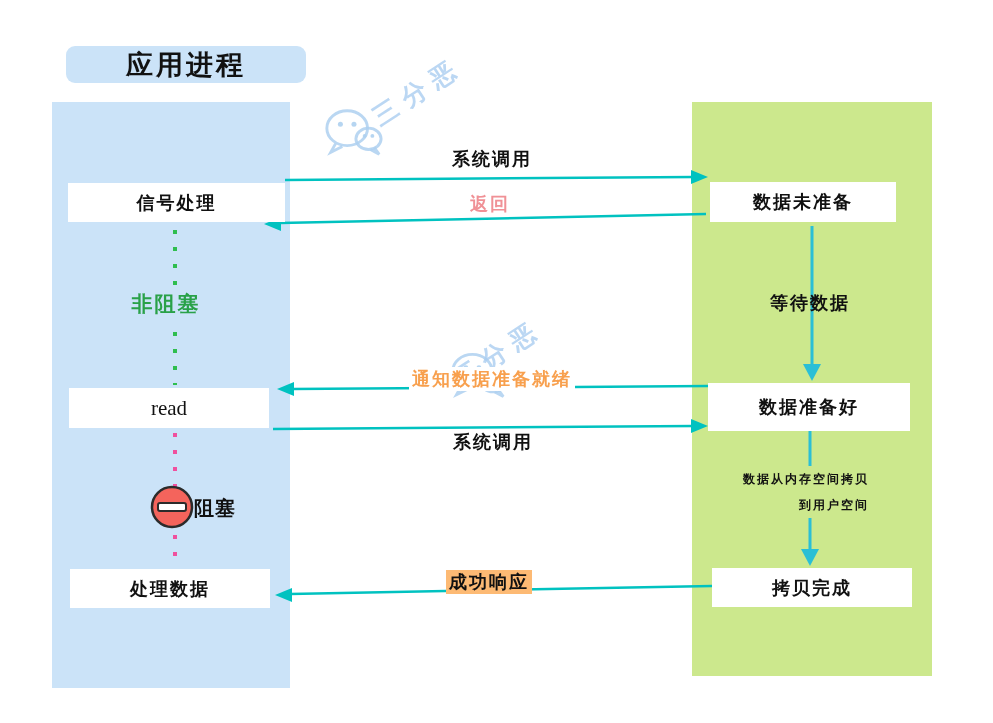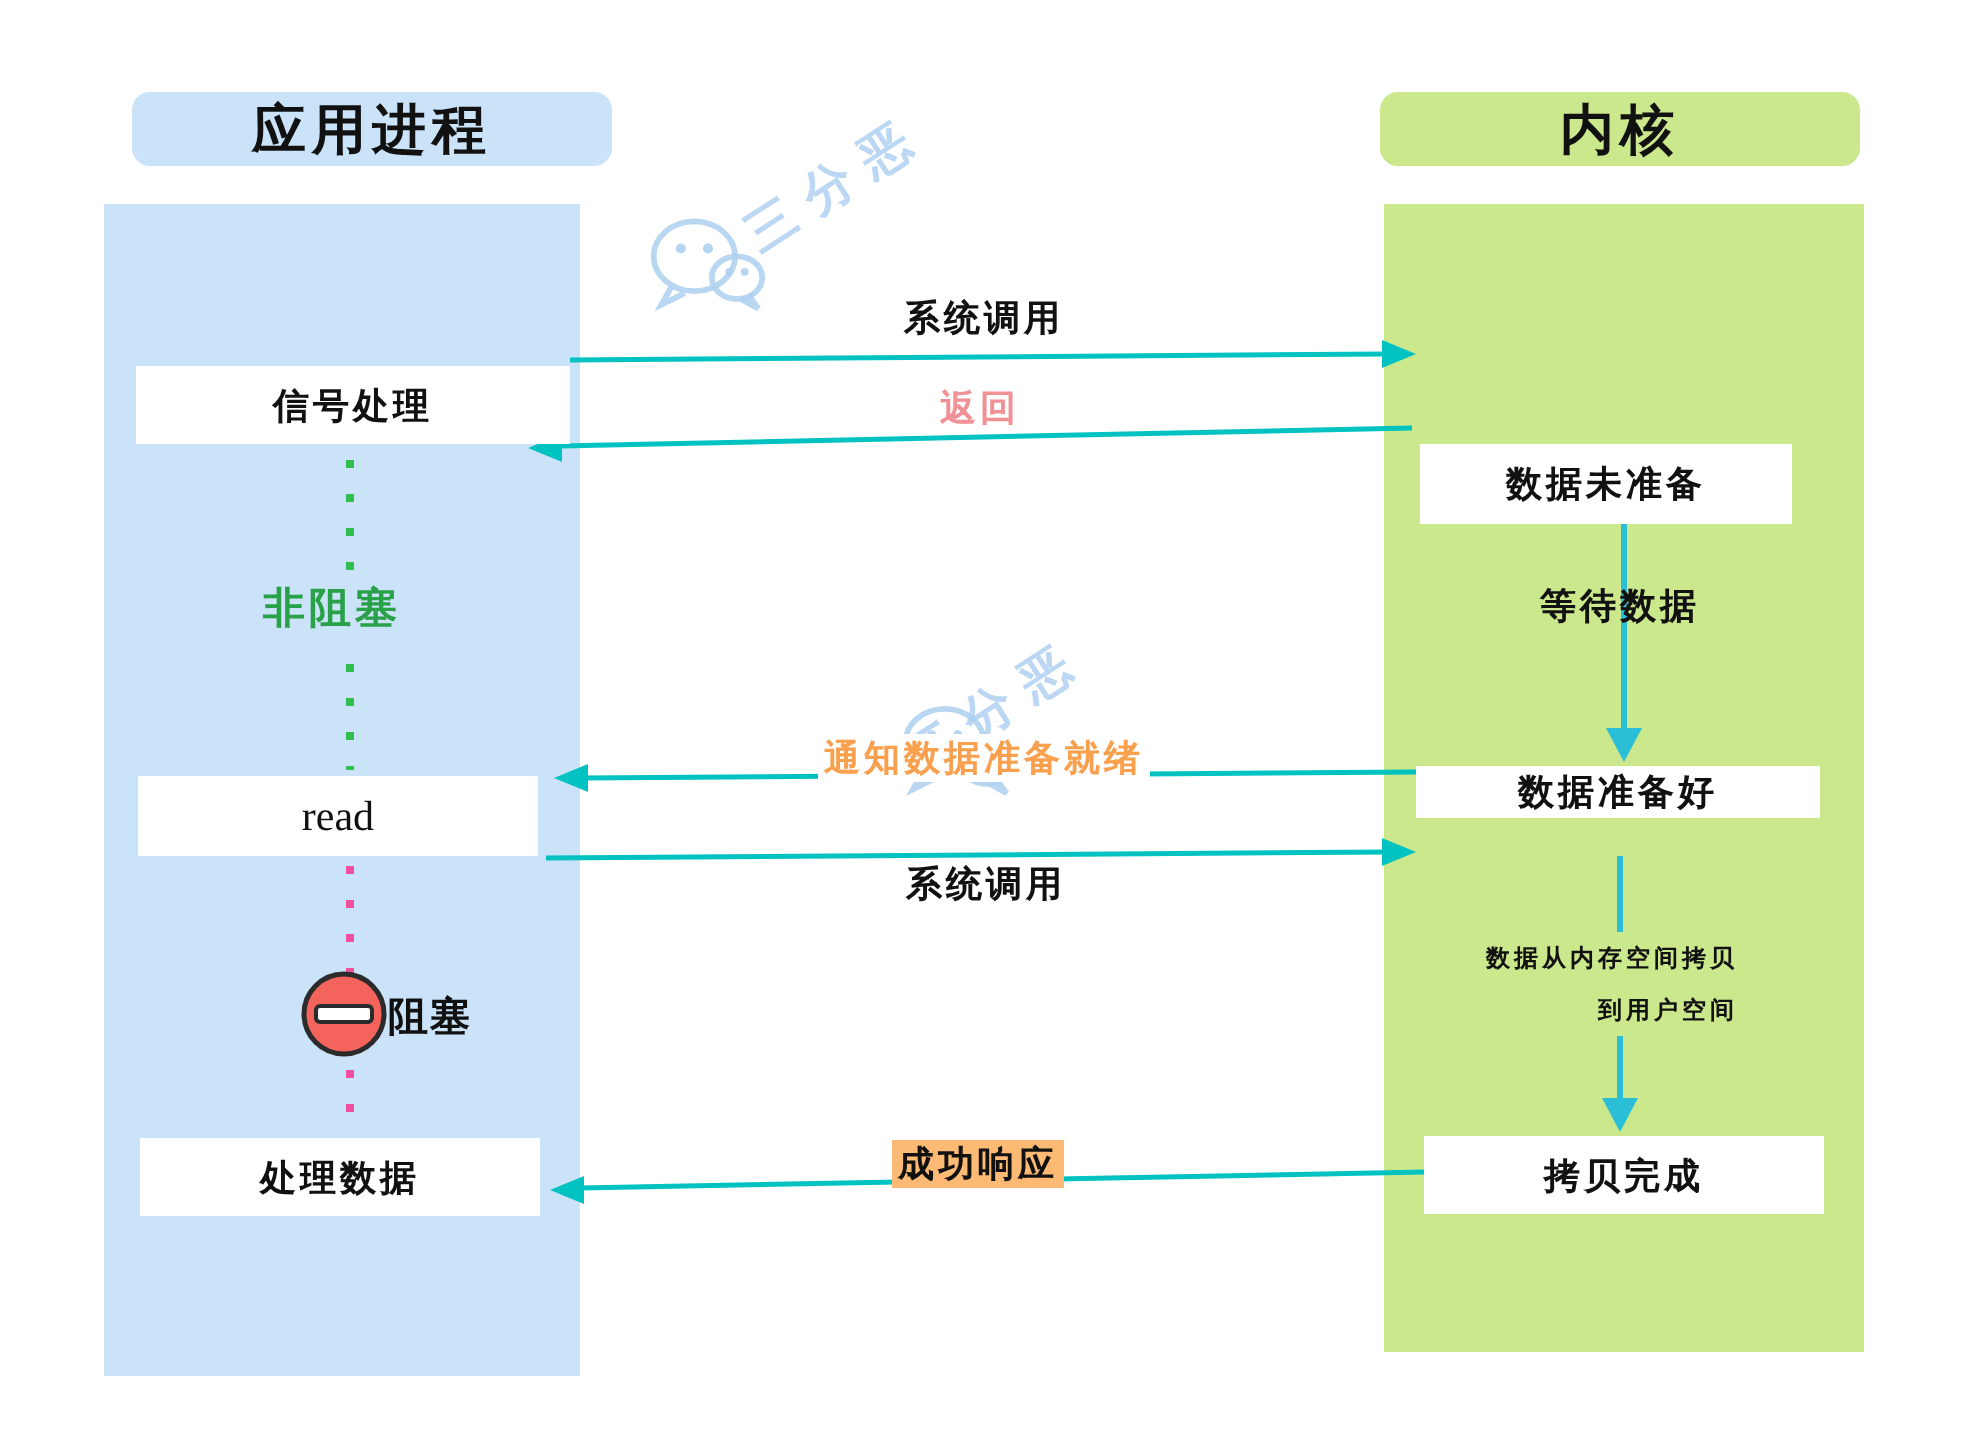--- a/index.html
+++ b/index.html
@@ -19,22 +19,22 @@
   .hdr-left{left:50px;width:240px;background:#cbe3f8;margin-left:16px;}
   .hdr-right{left:690px;width:240px;background:#cce88d;}
   
   .node{
     position:absolute;background:#ffffff;display:flex;align-items:center;justify-content:center;
     font-size:18px;font-weight:bold;color:#111;letter-spacing:2px;
   }
   .n-signal{left:68px;top:183px;width:217px;height:39px;}
   .n-read{left:69px;top:388px;width:200px;height:40px;font-size:21px;font-weight:normal;letter-spacing:0;}
   .n-process{left:70px;top:569px;width:200px;height:39px;}
-  .n-notready{left:710px;top:182px;width:186px;height:40px;margin-top:40px;}
-  .n-ready{left:708px;top:383px;width:202px;height:26px;}
+  .n-notready{left:710px;top:182px;width:186px;height:40px;}
+  .n-ready{left:708px;top:383px;width:202px;height:48px;}
   .n-copydone{left:712px;top:568px;width:200px;height:39px;}
   
   .lbl{
     position:absolute;transform:translateX(-50%);white-space:nowrap;
     font-weight:bold;color:#111;font-size:18px;letter-spacing:2px;z-index:3;
   }
   .lbl-return{color:#f09196;}
   .lbl-notify{color:#f8a04e;background:#fff;padding:0 3px;}
   .lbl-success{background:#fdba74;padding:0 3px;}
   .lbl-copy{background:#cce88d;text-align:right;font-size:12px;line-height:26px;padding:0 4px;}
@@ -50,21 +50,20 @@
 </style>
 </head>
 <body>
 
 <div id="canvas">
 
   <div class="col col-left"></div>
   <div class="col col-right"></div>
 
   <div class="hdr hdr-left">应用进程</div>
-  <div class="hdr hdr-right">内核</div>
 
   <div class="wm" style="left:322px;top:106px;">
     <svg width="62" height="54" viewBox="0 0 64 54">
       <g fill="none" stroke="rgba(174,208,240,0.85)" stroke-width="3">
         <ellipse cx="26" cy="22" rx="21" ry="18"></ellipse>
         <path d="M14 38 L9 47 L21 41"></path>
         <ellipse cx="48" cy="33" rx="13" ry="11"></ellipse>
         <path d="M54 42 L59 49 L50 44"></path>
       </g>
       <g fill="rgba(174,208,240,0.9)">

